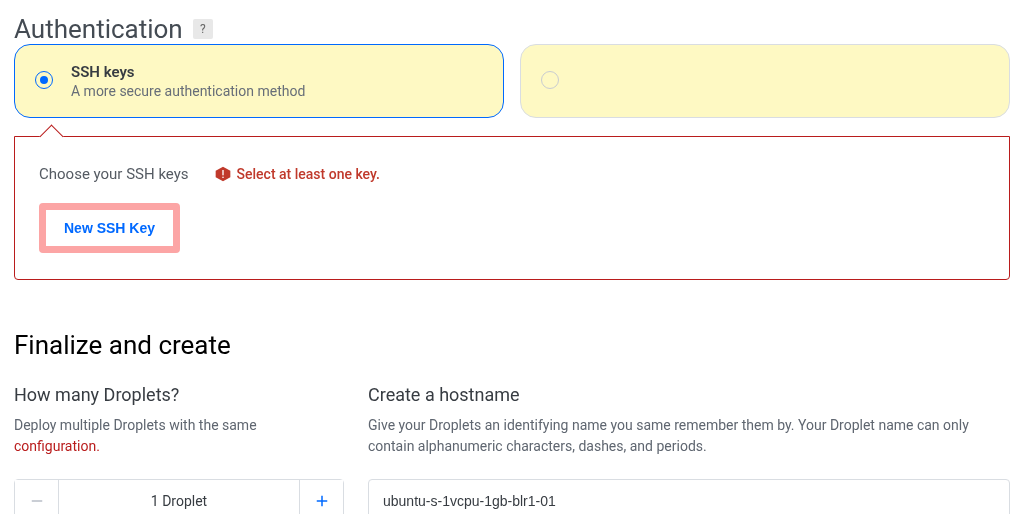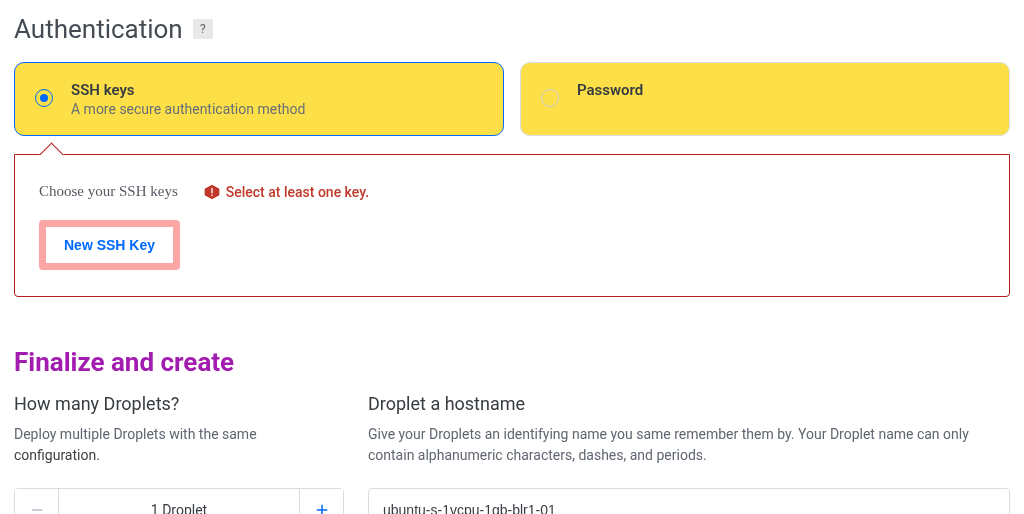--- a/index.html
+++ b/index.html
@@ -7,21 +7,20 @@
       font-family: -apple-system, BlinkMacSystemFont, "Segoe UI", Roboto, Helvetica, Arial, sans-serif;
       background: #fff;
       color: #333;
       padding: 14px 14px 24px 14px;
       width: 1024px;
     }
     .section-header {
       display: flex;
       align-items: center;
       gap: 10px;
-      margin-bottom: 18px;
     }
     .section-title {
       font-size: 26px;
       font-weight: 400;
       color: #444b53;
     }
     .help-badge {
       width: 20px;
       height: 20px;
       background: #e8e8e8;
@@ -34,25 +33,25 @@
       cursor: pointer;
     }
     .auth-options {
       display: flex;
       gap: 16px;
       margin-bottom: 0;
     }
     .auth-option {
       flex: 1;
       border: 1px solid #d9dde2;
-      border-radius: 10px;
+      border-radius: 16px;
       padding: 18px 16px 18px 56px;
       position: relative;
       cursor: pointer;
-      background: #fde047;
+      background: #fef9c3;
     }
     .auth-option.selected {
       border-color: #0069ff;
     }
     .auth-option .radio {
       position: absolute;
       left: 20px;
       top: 26px;
       width: 18px;
       height: 18px;
@@ -105,21 +104,20 @@
     }
     .ssh-panel-row {
       display: flex;
       align-items: center;
       gap: 26px;
       margin-bottom: 20px;
     }
     .choose-label {
       font-size: 15px;
       color: #555b63;
-      font-family: Liberation Serif, serif;
     }
     .error-msg {
       display: flex;
       align-items: center;
       gap: 6px;
       color: #c0392b;
       font-size: 14px;
       font-weight: 500;
     }
     .error-icon {
@@ -134,24 +132,24 @@
       background: #fff;
       color: #0069ff;
       font-size: 14px;
       font-weight: 600;
       padding: 10px 18px;
       border-radius: 4px;
       cursor: pointer;
     }
     .finalize-title {
       font-size: 26px;
-      font-weight: 700;
-      color: #a21caf;
+      font-weight: 400;
+      color: #000000;
       margin-top: 50px;
-      margin-bottom: 16px;
+      margin-bottom: 24px;
     }
     .finalize-row {
       display: flex;
       gap: 24px;
     }
     .col-droplets { width: 330px; }
     .col-hostname { flex: 1; }
     .sub-title {
       font-size: 18px;
       font-weight: 400;
@@ -159,21 +157,21 @@
       margin-bottom: 10px;
     }
     .sub-desc {
       font-size: 14px;
       color: #5f6670;
       line-height: 1.5;
       margin-bottom: 20px;
       min-height: 44px;
     }
     .sub-desc .link {
-      color: #404040;
+      color: #b91c1c;
       cursor: pointer;
     }
     .stepper {
       display: flex;
       border: 1px solid #d9dde2;
       border-radius: 4px;
       height: 44px;
       align-items: stretch;
     }
     .stepper-btn {
@@ -216,21 +214,20 @@
 </div>
 
 <div class="auth-options">
   <div class="auth-option selected">
     <span class="radio"></span>
     <div class="option-title">SSH keys</div>
     <div class="option-desc">A more secure authentication method</div>
   </div>
   <div class="auth-option">
     <span class="radio"></span>
-    <div class="option-title">Password</div>
   </div>
 </div>
 
 <div class="ssh-panel">
   <div class="ssh-panel-row">
     <span class="choose-label">Choose your SSH keys</span>
     <span class="error-msg">
       <span class="error-icon">
         <svg viewBox="0 0 24 24" width="16" height="16" fill="#c0392b">
             <path d="M12 1 L23 7 L23 17 L12 23 L1 17 L1 7 Z"></path>
@@ -262,17 +259,17 @@
       <div class="stepper-btn plus">
         <svg viewBox="0 0 24 24" width="18" height="18">
             <rect x="5" y="11" width="14" height="2" fill="#0069ff"></rect>
             <rect x="11" y="5" width="2" height="14" fill="#0069ff"></rect>
           </svg>
       </div>
     </div>
   </div>
 
   <div class="col-hostname">
-    <div class="sub-title">Droplet a hostname</div>
+    <div class="sub-title">Create a hostname</div>
     <div class="sub-desc">Give your Droplets an identifying name you same remember them by. Your Droplet name can only contain alphanumeric characters, dashes, and periods.</div>
     <input class="hostname-input" type="text" value="ubuntu-s-1vcpu-1gb-blr1-01" style="">
   </div>
 </div>
 
 </body></html>

